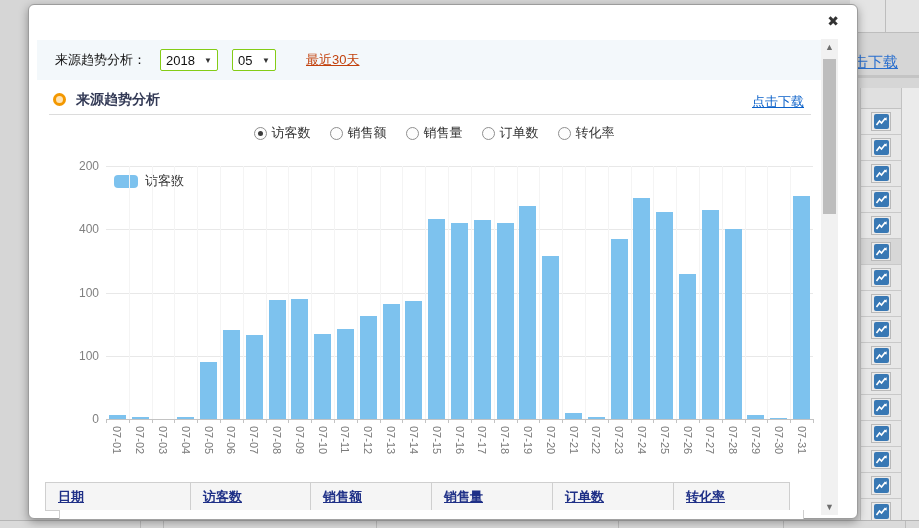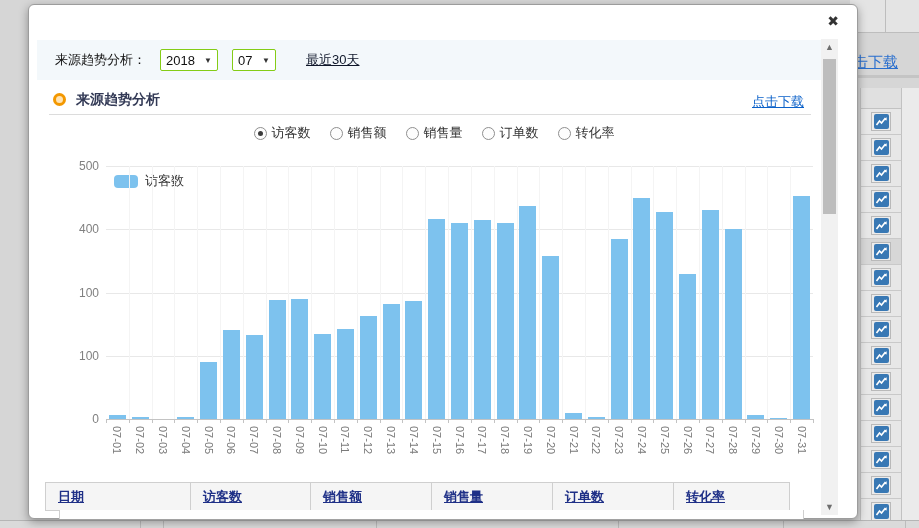--- a/index.html
+++ b/index.html
@@ -28,21 +28,21 @@
               background:linear-gradient(#fafafa,#e6e6e6 60%,#d7d7d7); border:1px solid #bfbfbf; border-radius:5px; }
   .titlebar .ttl { position:absolute; left:14px; top:6px; font-size:13px; font-weight:bold; color:#2b2b2b; }
   .close-btn { position:absolute; top:8px; right:16px; width:16px; height:16px; font-size:14px; font-weight:bold;
                color:#333; line-height:16px; text-align:center; cursor:pointer; }
 
   .month-row { position:absolute; left:8px; top:35px; width:784px; height:40px; background:#f3f8fb; display:flex; align-items:center; }
   .month-row .lbl { margin-left:18px; font-size:13px; color:#111; }
   .selectbox { display:inline-flex; align-items:center; justify-content:space-between; background:#fff;
                border:1px solid #84cc16; border-radius:2px; height:22px; padding:0 5px; font-size:13px; color:#111; margin-left:14px; cursor:pointer; }
   .selectbox .caret { font-size:8px; color:#333; margin-left:7px; }
-  .recent-link { margin-left:30px; font-size:13px; color:#0f172a; text-decoration:underline; cursor:pointer; }
+  .recent-link { margin-left:30px; font-size:13px; color:#c2410c; text-decoration:underline; cursor:pointer; }
 
   .section-bullet { position:absolute; left:24px; top:88px; width:13px; height:13px; border-radius:50%;
                     border:3px solid #f39800; background:#ffe3b3; }
   .section-title { position:absolute; left:47px; top:86px; font-size:14px; font-weight:bold; color:#333a56; }
   .dl-link { position:absolute; right:53px; top:88px; font-size:13px; color:#0b61c9; text-decoration:underline; cursor:pointer; }
   .section-divider { position:absolute; left:20px; top:109px; right:46px; height:1px; background:#dcdcdc; }
 
   .metric-row { position:absolute; left:0; top:119px; width:810px; display:flex; justify-content:center; gap:19px; }
   .metric { display:flex; align-items:center; gap:5px; font-size:13px; color:#333; cursor:pointer; }
   .radio { width:13px; height:13px; border-radius:50%; border:1px solid #8f8f8f; background:#fdfdfd; position:relative; }
@@ -244,21 +244,21 @@
 <div class="modal">
   <div class="close-btn">✖</div>
 
   <div class="month-row">
     <span class="lbl">来源趋势分析：</span>
     <span class="selectbox" style="width:58px">
       <span>2018</span>
       <span class="caret">▼</span>
     </span>
     <span class="selectbox" style="width:44px">
-      <span>07</span>
+      <span>05</span>
       <span class="caret">▼</span>
     </span>
     <a class="recent-link">最近30天</a>
   </div>
 
   <div class="section-bullet"></div>
   <div class="section-title">来源趋势分析</div>
   <a class="dl-link">点击下载</a>
   <div class="section-divider"></div>
 
@@ -283,21 +283,21 @@
         <span class="radio"></span>
         <span>转化率</span>
       </span>
     </div>
 
   <div id="ylabels">
       <div class="ylabel" style="left: 36px; top: 407px;">0</div>
       <div class="ylabel" style="left: 36px; top: 343.75px;">100</div>
       <div class="ylabel" style="left: 36px; top: 280.5px;">100</div>
       <div class="ylabel" style="left: 36px; top: 217.25px;">400</div>
-      <div class="ylabel" style="left: 36px; top: 154px;">500</div>
+      <div class="ylabel" style="left: 36px; top: 154px;">200</div>
     </div>
   <div class="plot" id="plot">
     <div class="legend">
       <span class="swatch"></span>
       <span class="ltxt">访客数</span>
     </div>
     <div class="axis-x"></div>
   <div class="hgrid" style="top: 189.75px;"></div>
       <div class="hgrid" style="top: 126.5px;"></div>
       <div class="hgrid" style="top: 63.25px;"></div>

